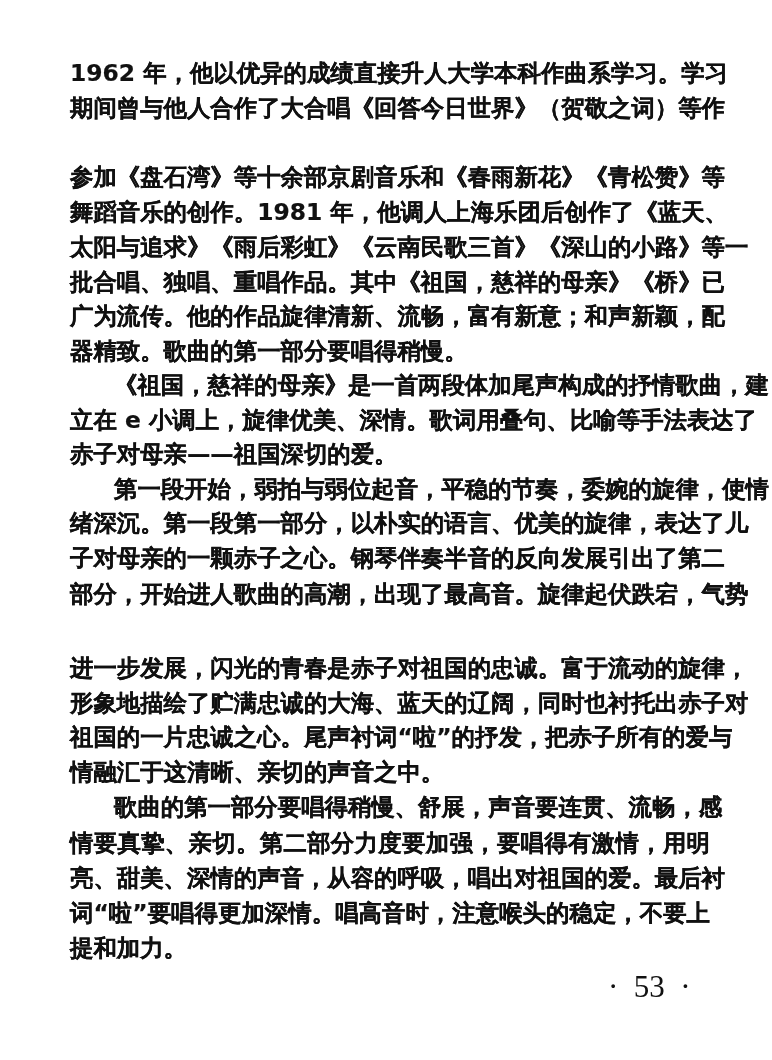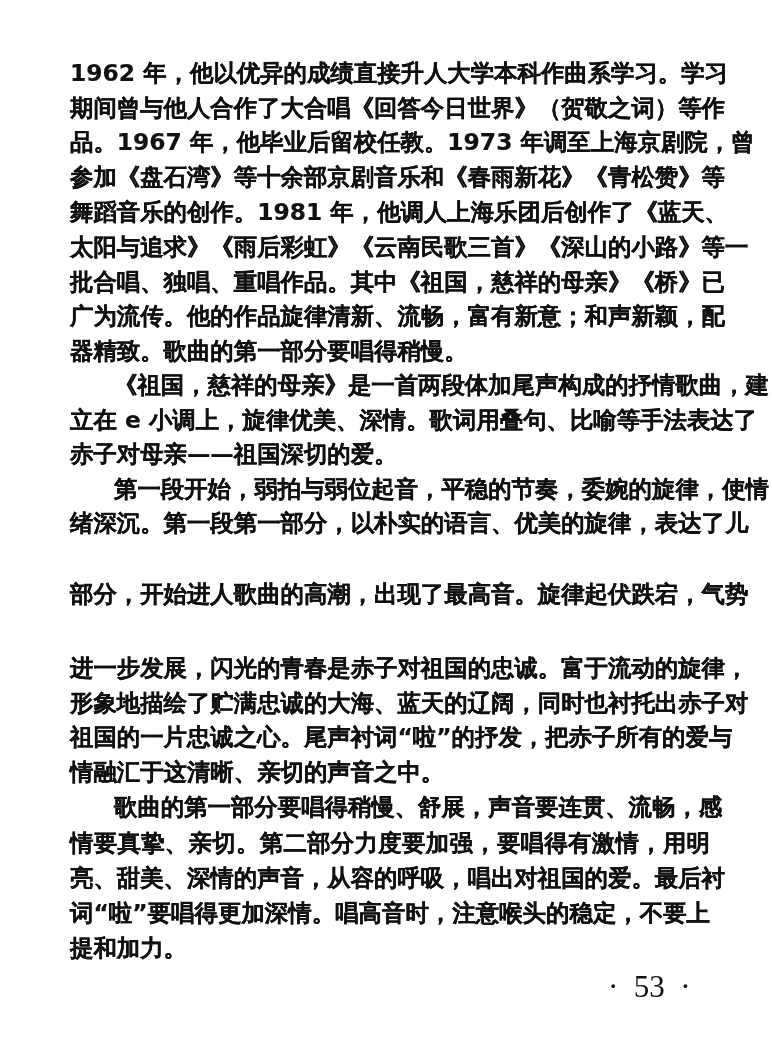--- a/index.html
+++ b/index.html
@@ -60,34 +60,34 @@
     color: #111;
   }
 </style>
 </head>
 <body>
 
 <div class="page">
 
   <div class="line" style="top:58px">1962 年，他以优异的成绩直接升人大学本科作曲系学习。学习</div>
   <div class="line" style="top:93px">期间曾与他人合作了大合唱《回答今日世界》（贺敬之词）等作</div>
-  <div class="line" style="top:127px">品。1967 年，他毕业后留校任教。1973 年调至上海京剧院，曾</div>
   <div class="line" style="top:162px">参加《盘石湾》等十余部京剧音乐和《春雨新花》《青松赞》等</div>
   <div class="line" style="top:197px">舞蹈音乐的创作。1981 年，他调人上海乐团后创作了《蓝天、</div>
   <div class="line" style="top:232px">太阳与追求》《雨后彩虹》《云南民歌三首》《深山的小路》等一</div>
   <div class="line" style="top:267px">批合唱、独唱、重唱作品。其中《祖国，慈祥的母亲》《桥》已</div>
   <div class="line" style="top:301px">广为流传。他的作品旋律清新、流畅，富有新意；和声新颖，配</div>
   <div class="line last" style="top:336px">器精致。歌曲的第一部分要唱得稍慢。</div>
 
   <div class="line indent" style="top:370px">《祖国，慈祥的母亲》是一首两段体加尾声构成的抒情歌曲，建</div>
   <div class="line" style="top:405px">立在 e 小调上，旋律优美、深情。歌词用叠句、比喻等手法表达了</div>
   <div class="line last" style="top:439px">赤子对母亲——祖国深切的爱。</div>
 
   <div class="line" style="top:508px">绪深沉。第一段第一部分，以朴实的语言、优美的旋律，表达了儿</div>
   <div class="line indent" style="top:474px">第一段开始，弱拍与弱位起音，平稳的节奏，委婉的旋律，使情</div>
+  <div class="line" style="top:543px">子对母亲的一颗赤子之心。钢琴伴奏半音的反向发展引出了第二</div>
   <div class="line" style="top:579px">部分，开始进人歌曲的高潮，出现了最高音。旋律起伏跌宕，气势</div>
 
 
   <div class="line" style="top:653px">进一步发展，闪光的青春是赤子对祖国的忠诚。富于流动的旋律，</div>
   <div class="line" style="top:688px">形象地描绘了贮满忠诚的大海、蓝天的辽阔，同时也衬托出赤子对</div>
   <div class="line" style="top:722px">祖国的一片忠诚之心。尾声衬词“啦”的抒发，把赤子所有的爱与</div>
   <div class="line last" style="top:757px">情融汇于这清晰、亲切的声音之中。</div>
 
   <div class="line indent" style="top:792px">歌曲的第一部分要唱得稍慢、舒展，声音要连贯、流畅，感</div>
   <div class="line" style="top:828px">情要真挚、亲切。第二部分力度要加强，要唱得有激情，用明</div>

